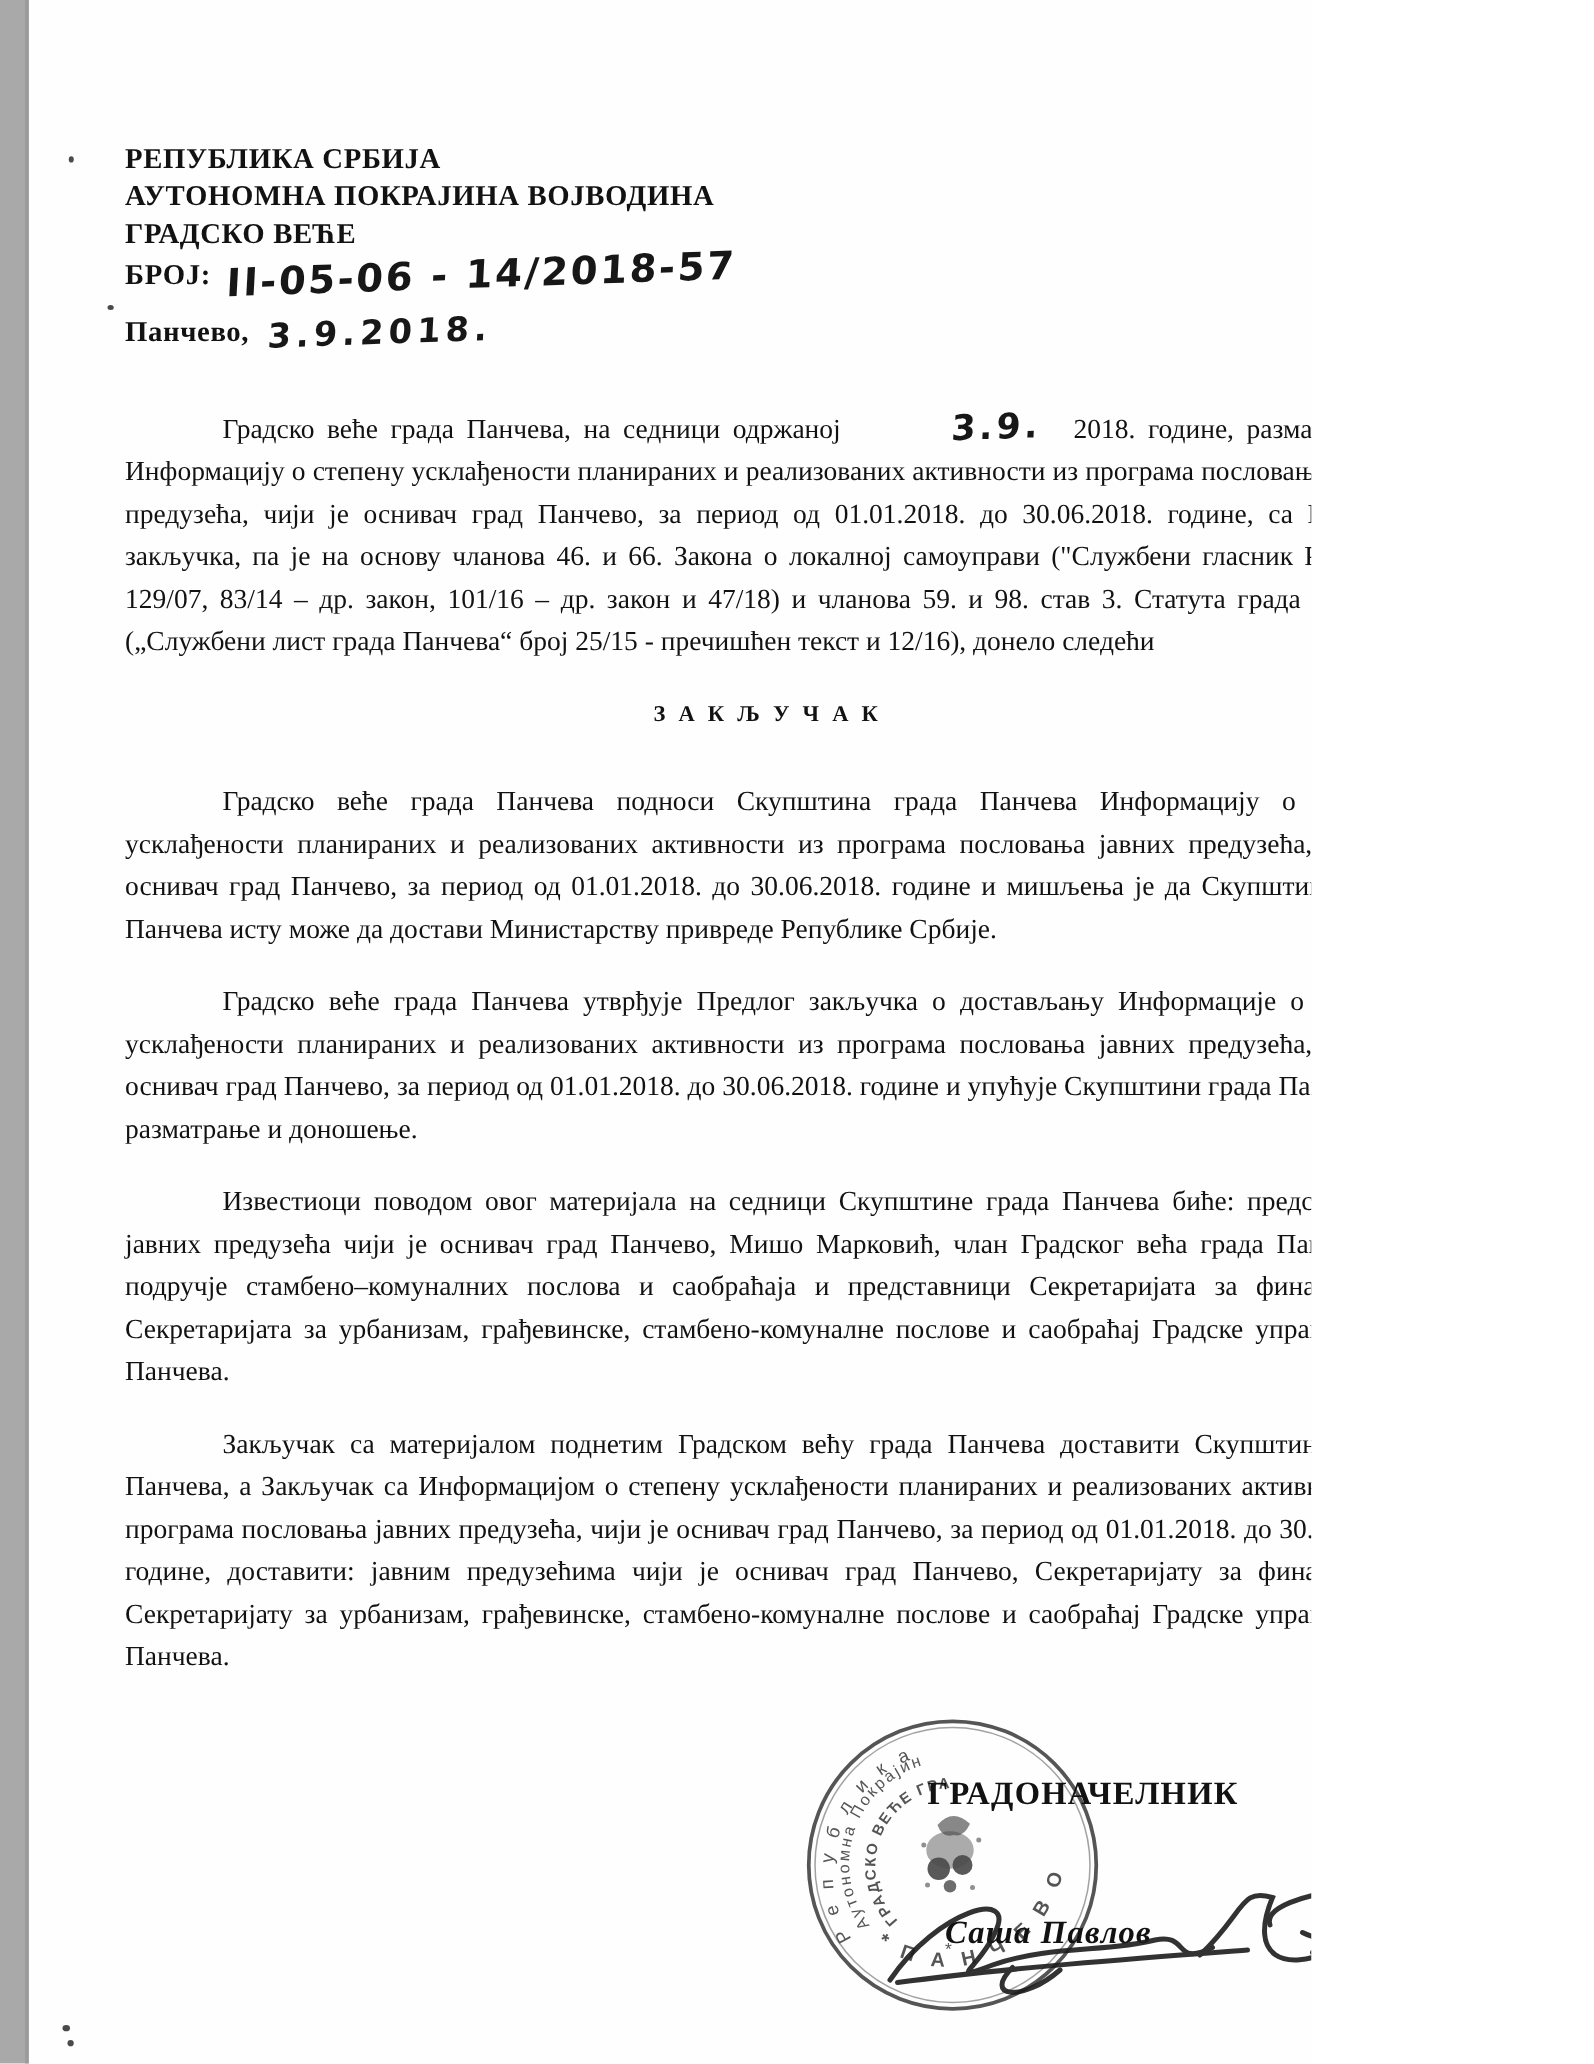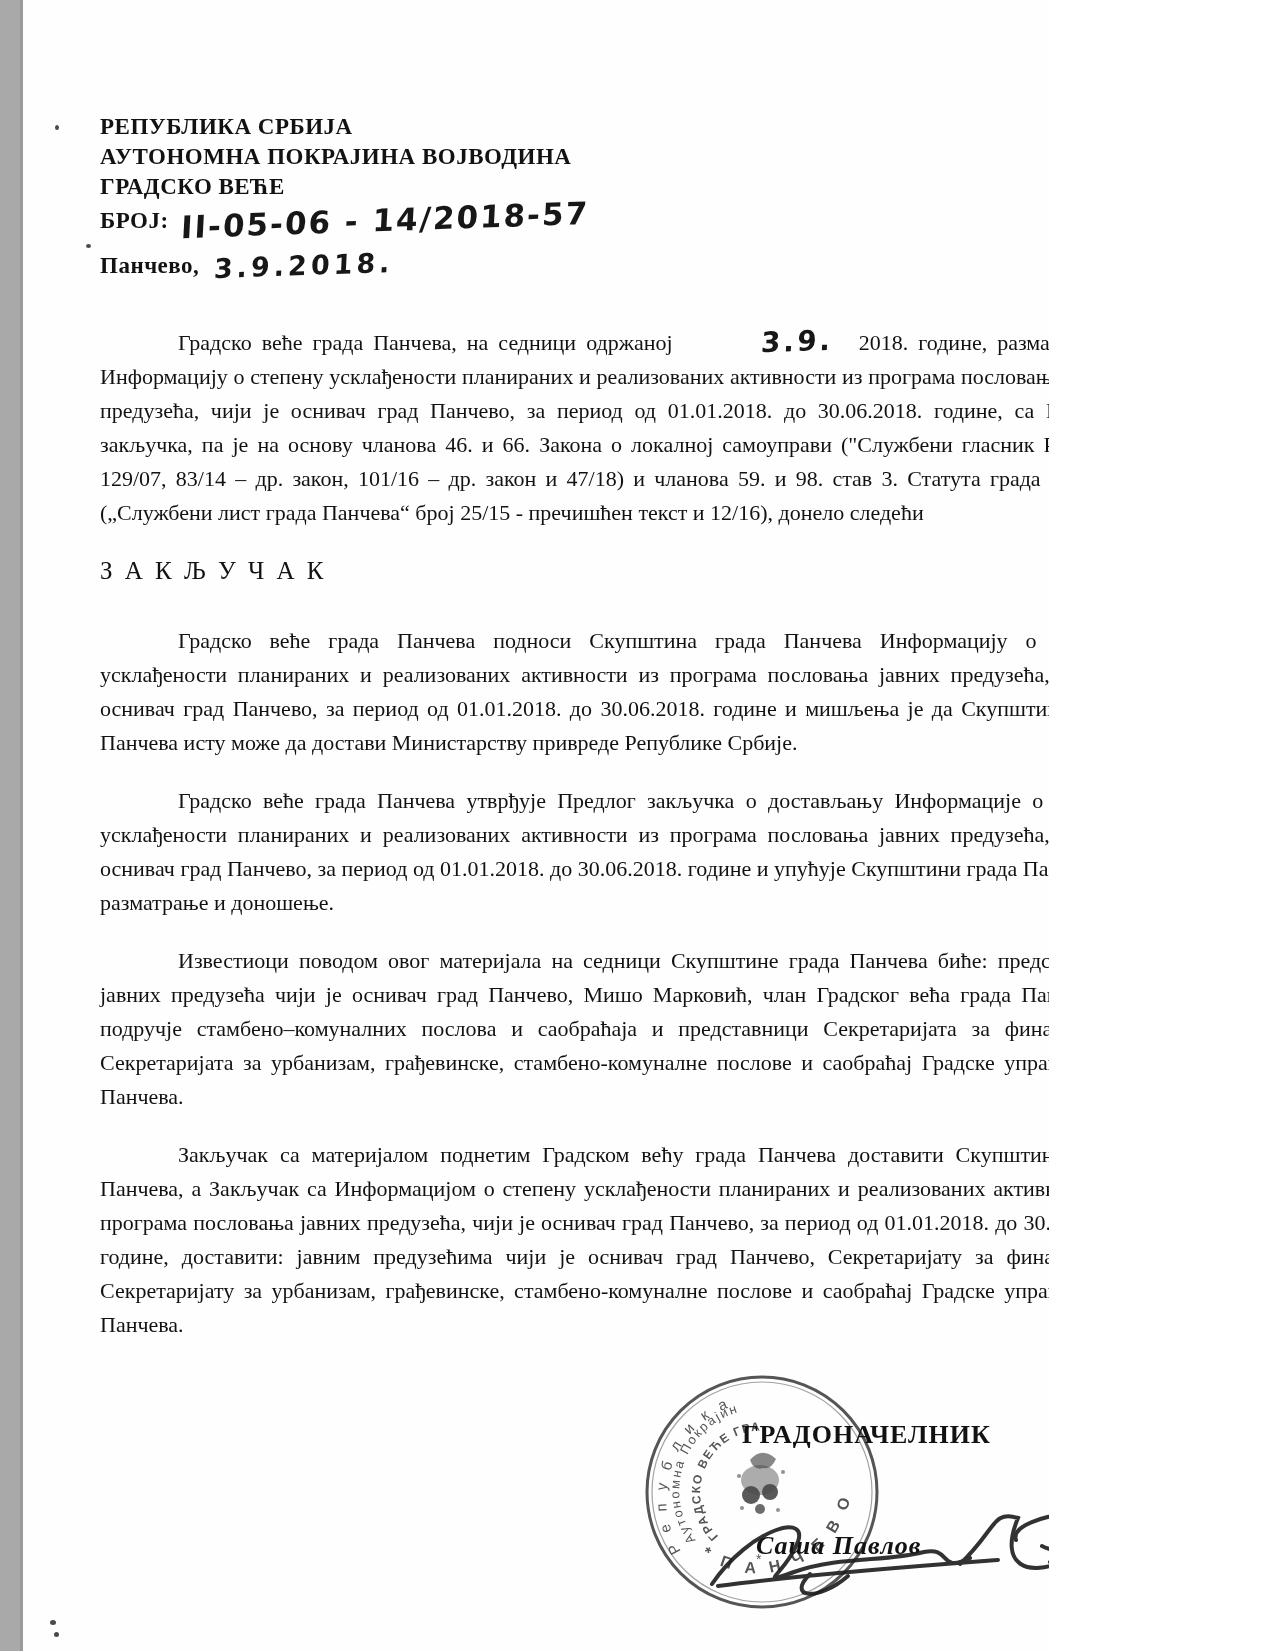--- a/index.html
+++ b/index.html
@@ -30,22 +30,22 @@
   .hand-date   { font-size:27px; letter-spacing:4px; vertical-align:-2px; margin-left:8px; }
   .hand-inline { font-size:28px; letter-spacing:3px; padding:0 26px 0 10px; vertical-align:-2px; }
 
   
   .content {
     position:absolute; left:100px; top:326px; width:1028px;
     font-size:22px; line-height:34px; text-align:justify;
   }
   .content p { margin:0 0 24px 0; text-indent:78px; }
   .heading {
-    text-align:left; text-indent:0 !important; font-weight:normal;
-    font-size:25px; letter-spacing:3px; margin:22px 0 36px 0 !important;
+    text-align:center; text-indent:0 !important; font-weight:bold;
+    font-size:18px; letter-spacing:3px; margin:22px 0 36px 0 !important;
   }
 
   
   .seal-svg { position:absolute; left:638px; top:1368px; }
   .seal-text { font-family:"Liberation Sans", sans-serif; fill:#2b2b2b; }
   .sig-title1 { position:absolute; left:742px; top:1420px; font-size:26px; font-weight:bold; letter-spacing:1px; }
   .sig-title2 { position:absolute; left:648px; top:1455px; font-size:26px; font-weight:bold; letter-spacing:1px; }
   .sig-name   { position:absolute; left:756px; top:1491px; font-size:26px; font-weight:bold; font-style:italic; letter-spacing:1px;margin-top:40px; }
   .scribble-svg { position:absolute; left:698px; top:1486px; }
 </style>

